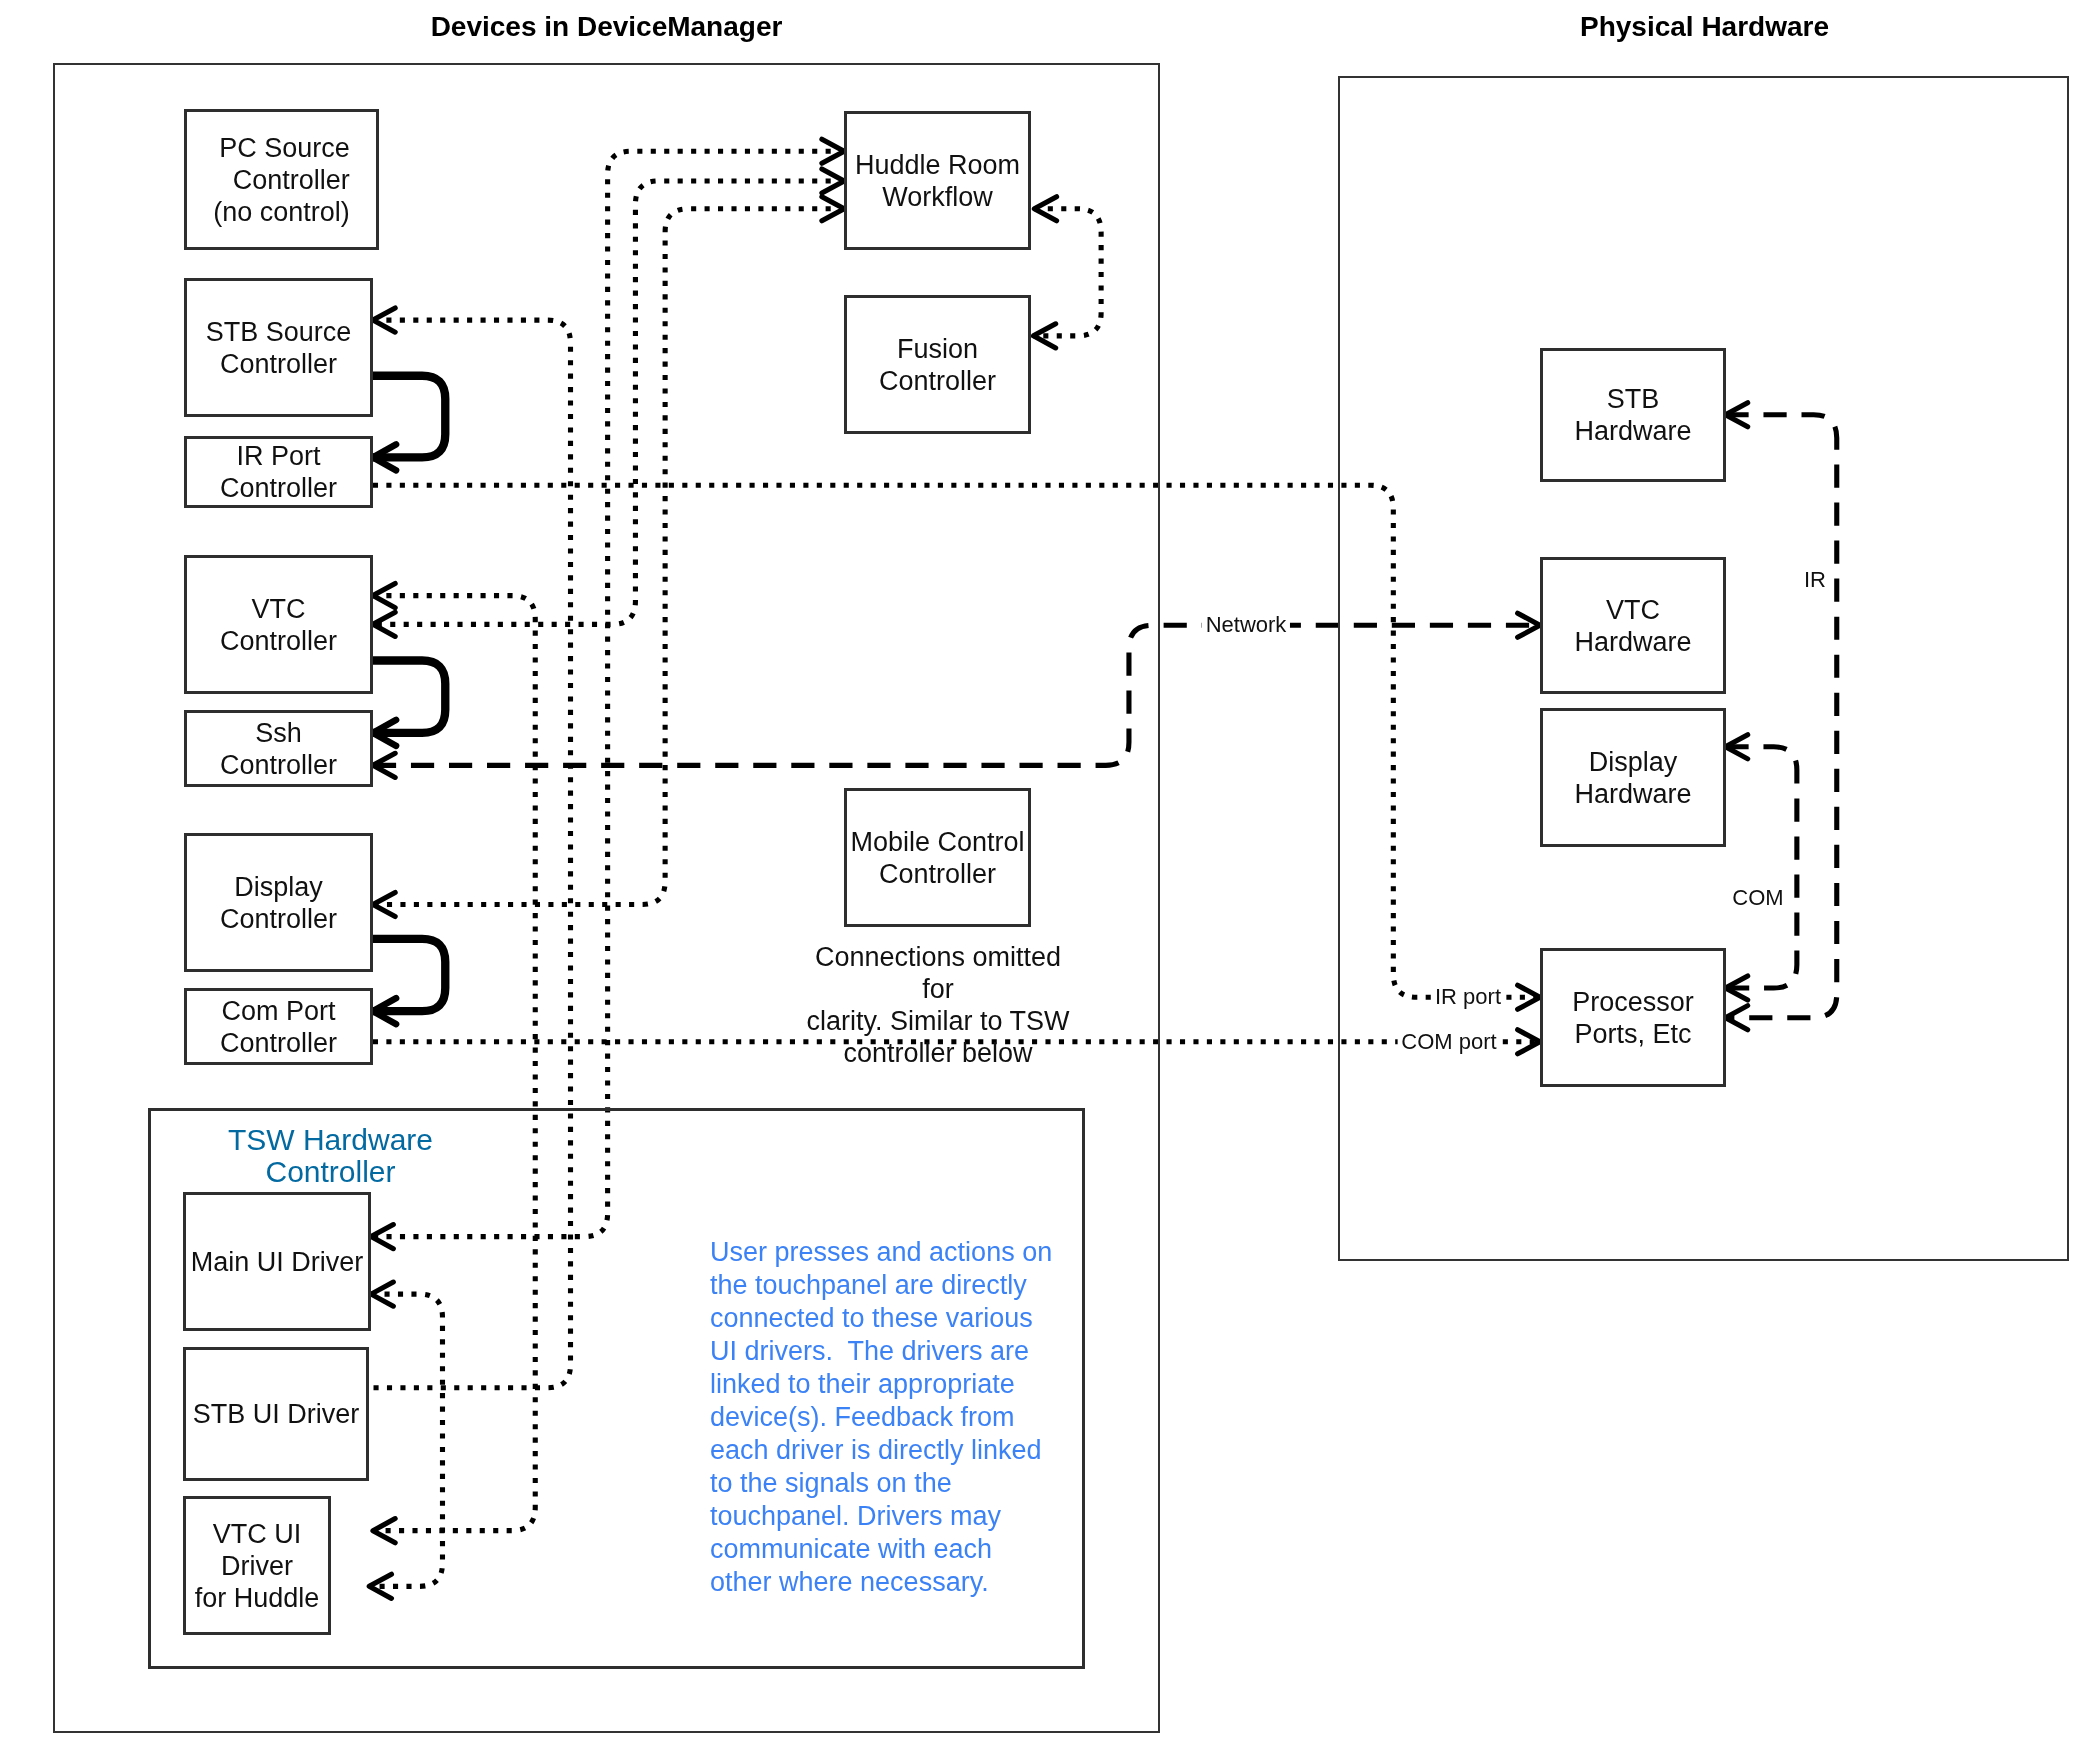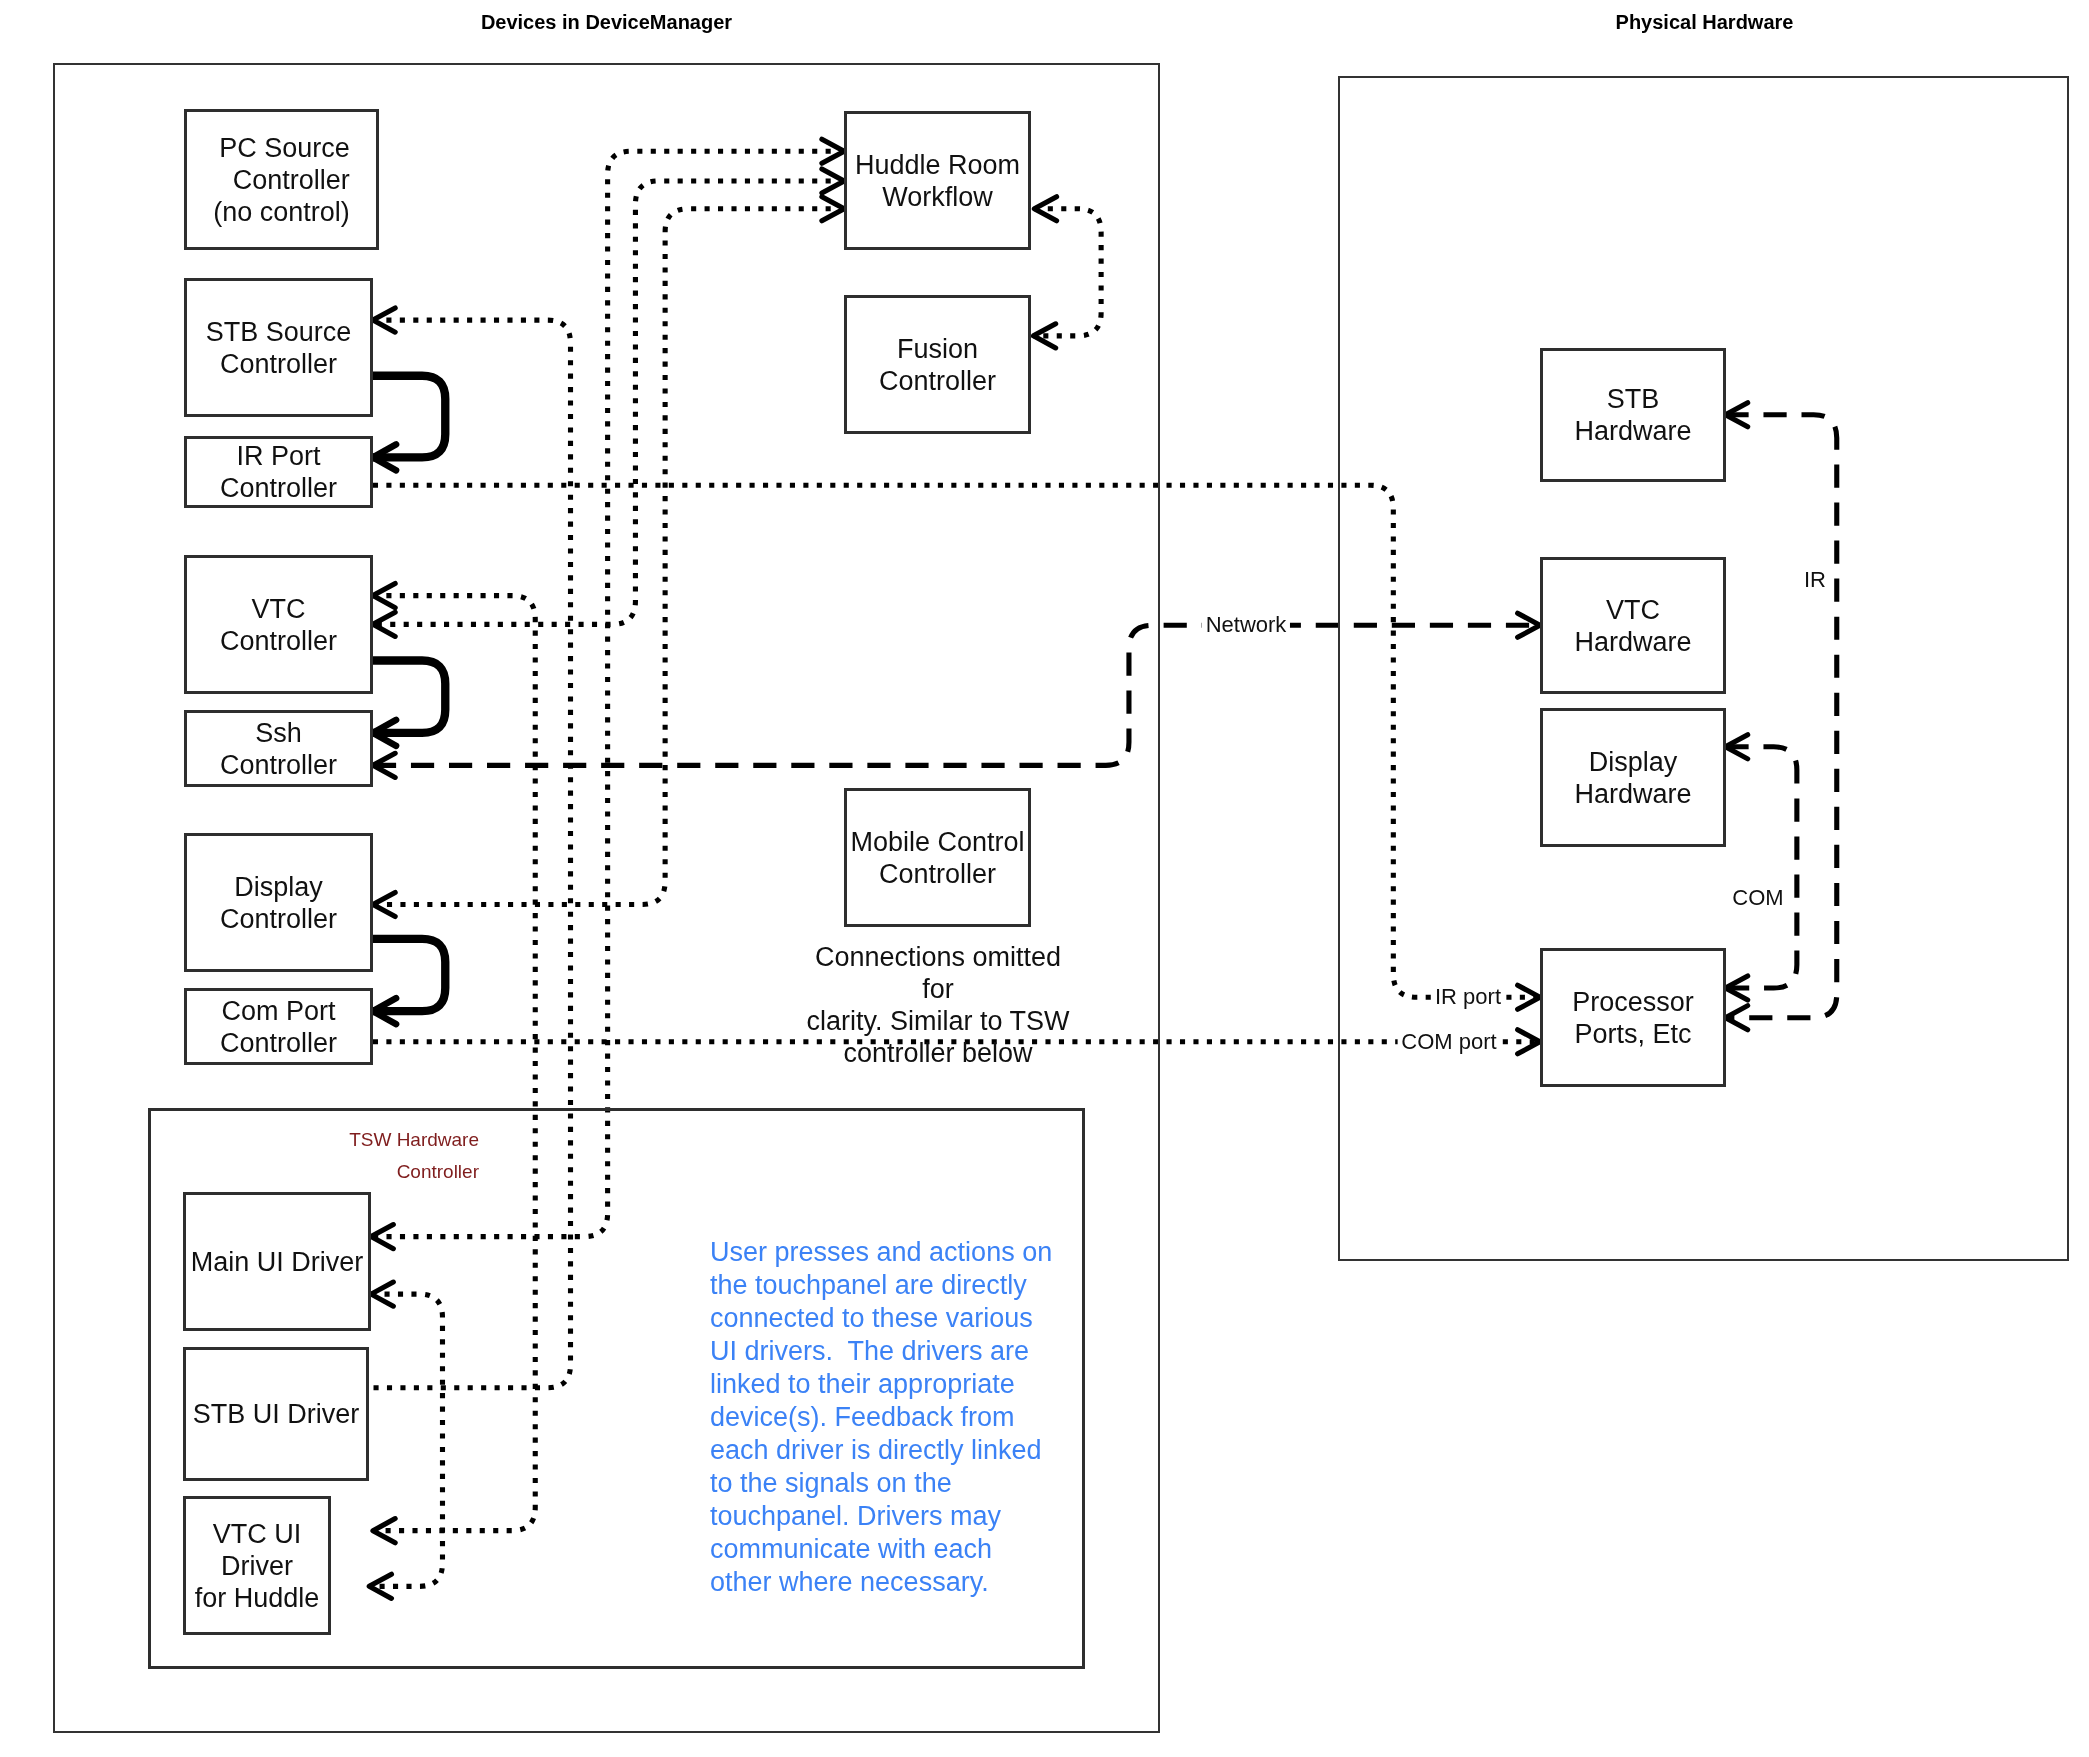--- a/index.html
+++ b/index.html
@@ -5,34 +5,34 @@
   html,body{margin:0;padding:0;background:#ffffff;}
   body{width:2090px;height:1758px;position:relative;font-family:"Liberation Sans",sans-serif;color:#111;}
   .panel{position:absolute;border:2.8px solid #333;background:transparent;box-sizing:border-box;}
   .group{position:absolute;border:3.7px solid #2e2e2e;background:transparent;box-sizing:border-box;}
   .node{
     position:absolute;border:3.7px solid #2e2e2e;background:#fff;box-sizing:border-box;
     display:flex;align-items:center;justify-content:center;text-align:center;
     font-size:27px;line-height:32px;white-space:pre-wrap;color:#111;
   }
   .title{
-    position:absolute;font-weight:bold;font-size:20px;text-align:center;color:#000;
+    position:absolute;font-weight:bold;font-size:28px;text-align:center;color:#000;
   }
   .edge-label{
     position:absolute;transform:translate(-50%,-50%);background:#fff;
     font-size:22px;line-height:28px;padding:0.9px 3.7px;color:#111;white-space:nowrap;
   }
   .note{
     position:absolute;font-size:27px;line-height:32px;text-align:center;white-space:pre-wrap;color:#111;
   }
   .paragraph{
     position:absolute;font-size:27px;line-height:33px;text-align:left;white-space:pre-wrap;color:#3b82f6;
   }
   .grouplabel{
-    position:absolute;font-size:19px;line-height:32px;text-align:right;white-space:pre-wrap;color:#7f1d1d;
+    position:absolute;font-size:30px;line-height:32px;text-align:center;white-space:pre-wrap;color:#0369a1;
   }
   svg{position:absolute;left:0;top:0;}
   .dot{stroke:#000;stroke-width:5.5;fill:none;stroke-dasharray:5.5 9;}
   .dash{stroke:#000;stroke-width:5.5;fill:none;stroke-dasharray:25 16;}
   .solid{stroke:#000;stroke-width:9;fill:none;stroke-linejoin:round;}
 </style>
 </head>
 <body>
 
 <svg width="2090" height="1758" viewBox="0 0 2253 1895">

